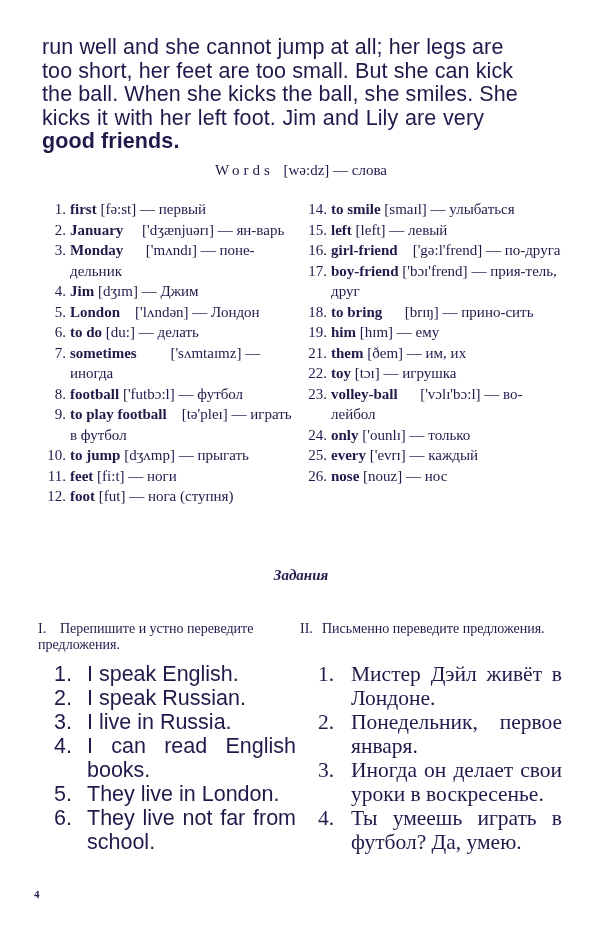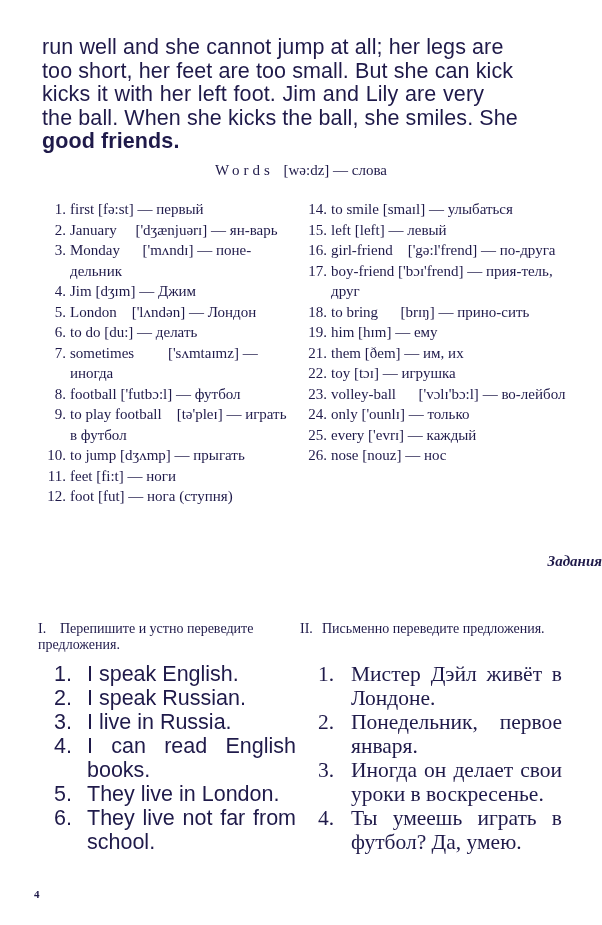--- a/index.html
+++ b/index.html
@@ -22,25 +22,25 @@
     position: absolute; left: 0; width: 602px; top: 162px; text-align: center;
     font-family: "Liberation Serif", serif; font-size: 15px;
   }
   .words-title .w { letter-spacing: 4px; margin-right: 6px; }
 
   .vocab { position: absolute; top: 199px; font-family: "Liberation Serif", serif; font-size: 15px; }
   .vocab.left { left: 44px; width: 250px; }
   .vocab.right { left: 305px; width: 262px; }
   .entry { position: relative; line-height: 20.5px; padding-left: 26px; }
   .entry .num { position: absolute; left: 0; width: 22px; text-align: right; }
-  .entry .term { font-weight: normal; }
+  .entry .term { font-weight: bold; }
   .entry .ital { font-style: italic; }
 
   .tasks-title {
-    position: absolute; left: 0; width: 602px; top: 553px; text-align: right;
+    position: absolute; left: 0; width: 602px; top: 567px; text-align: center;
     font-family: "Liberation Serif", serif; font-size: 15px; font-weight: bold; font-style: italic;
   }
 
   .task-head {
     position: absolute; top: 621px; font-family: "Liberation Serif", serif; font-size: 14px; line-height: 16px;
   }
   .task-head.left { left: 38px; width: 258px; }
   .task-head.right { left: 300px; width: 262px; }
   .task-head .rn { display: inline-block; width: 22px; }
   .task-head .txt { display: inline; }
@@ -56,22 +56,22 @@
   }
 </style>
 </head>
 <body>
 
 <div class="page">
 
   <div class="intro">
     <span>run well and she cannot jump at all; her legs are</span>
     <span>too short, her feet are too small. But she can kick</span>
+    <span>the ball. When she kicks the ball, she smiles. She</span>
     <span>kicks it with her left foot. Jim and Lily are very</span>
-    <span>the ball. When she kicks the ball, she smiles. She</span>
     <span class="last">good friends.</span>
   </div>
 
   <div class="words-title">
     <span class="w">Words</span>
     <span>[wə:dz]</span>
     <span>— слова</span>
   </div>
 
   <div class="vocab left">

